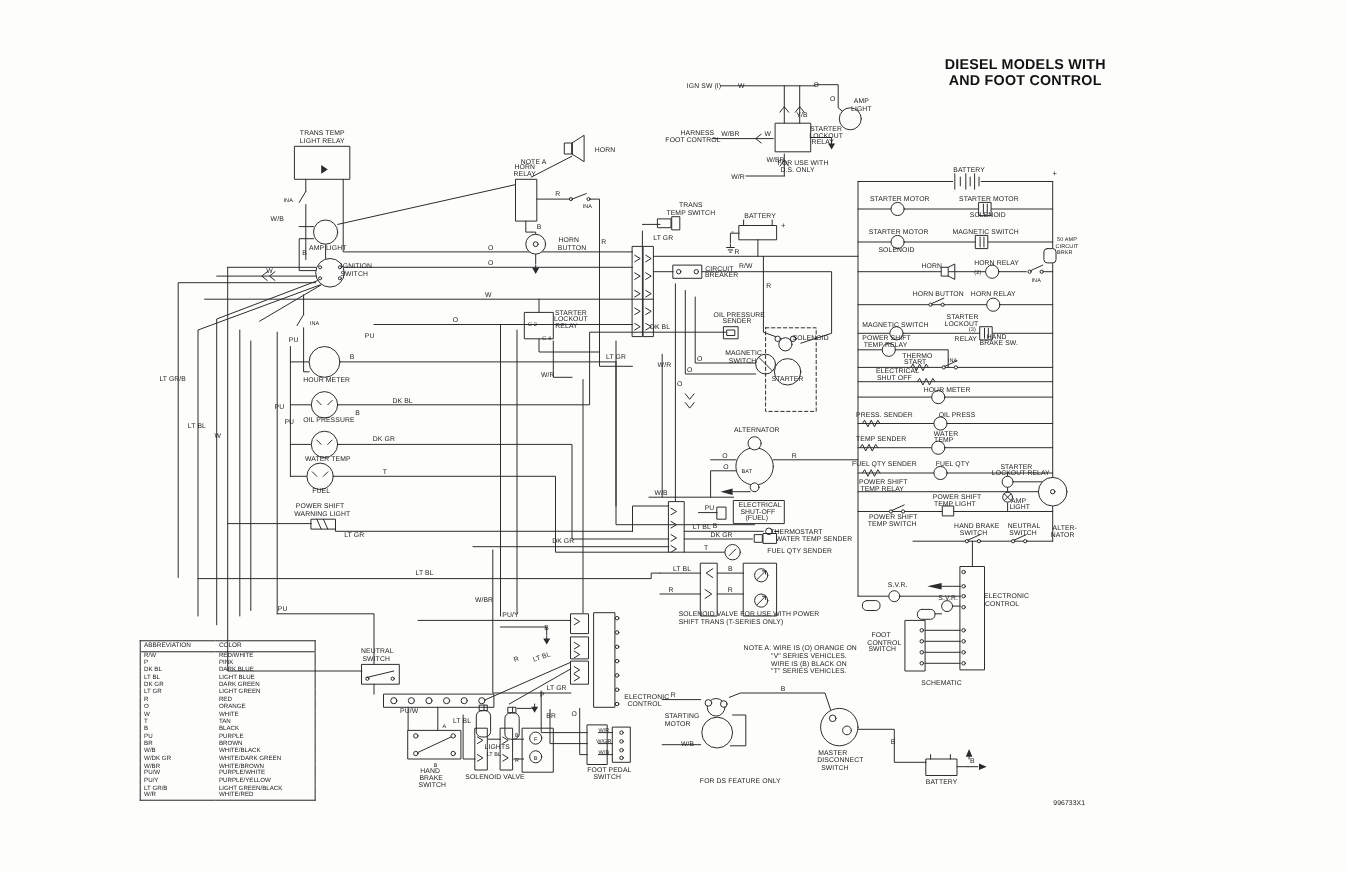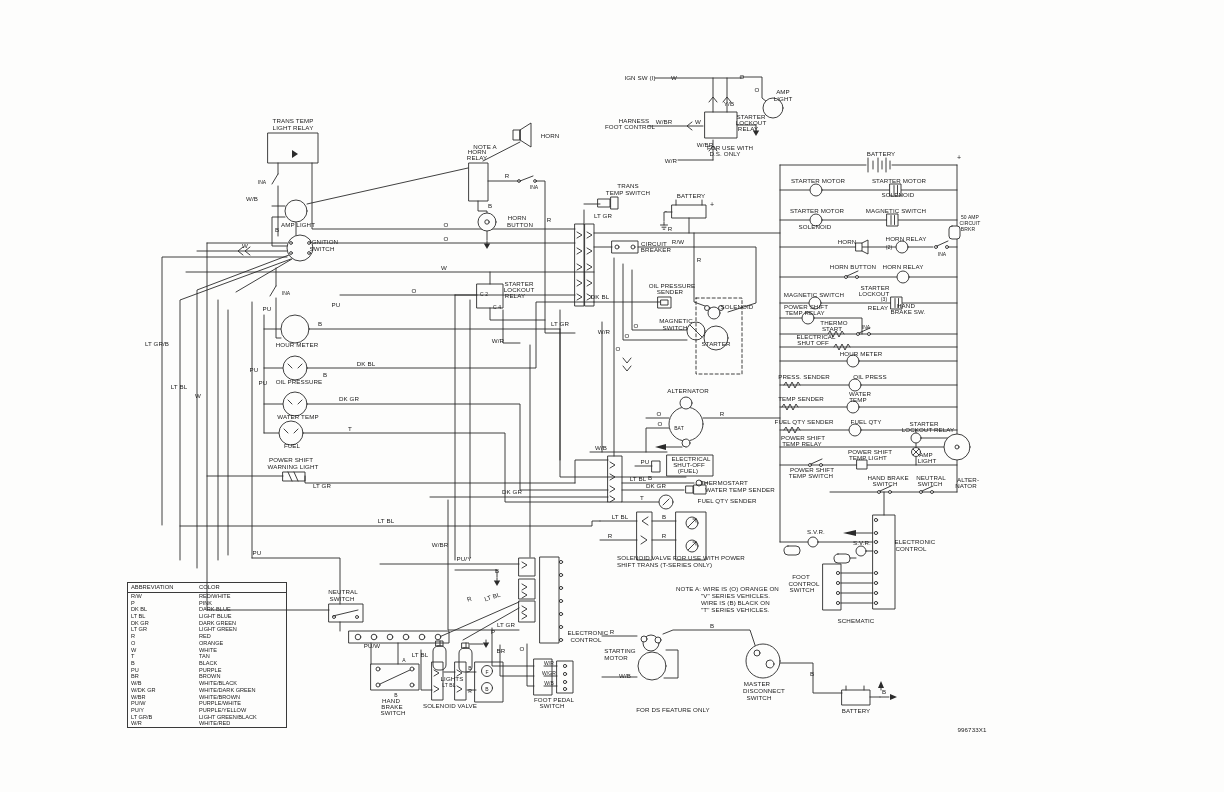--- a/index.html
+++ b/index.html
@@ -18,20 +18,22 @@
   #abbrev th{font-weight:normal;text-align:left;border-bottom:1px solid #3a3a3a;padding:1px 3px;font-size:5.8px;}
   #abbrev td{padding:0 3px;}
   #abbrev td:first-child{width:62px;}
 </style>
 </head>
 <body>
 
 <div id="stage">
 
 <div id="title-block">
+  <div>DIESEL MODELS WITH</div>
+  <div>AND FOOT CONTROL</div>
 </div>
 
 <table id="abbrev">
   <thead>
         <tr>
     <th>ABBREVIATION</th>
     <th>COLOR</th>
   </tr>
       </thead>
   <tbody>

